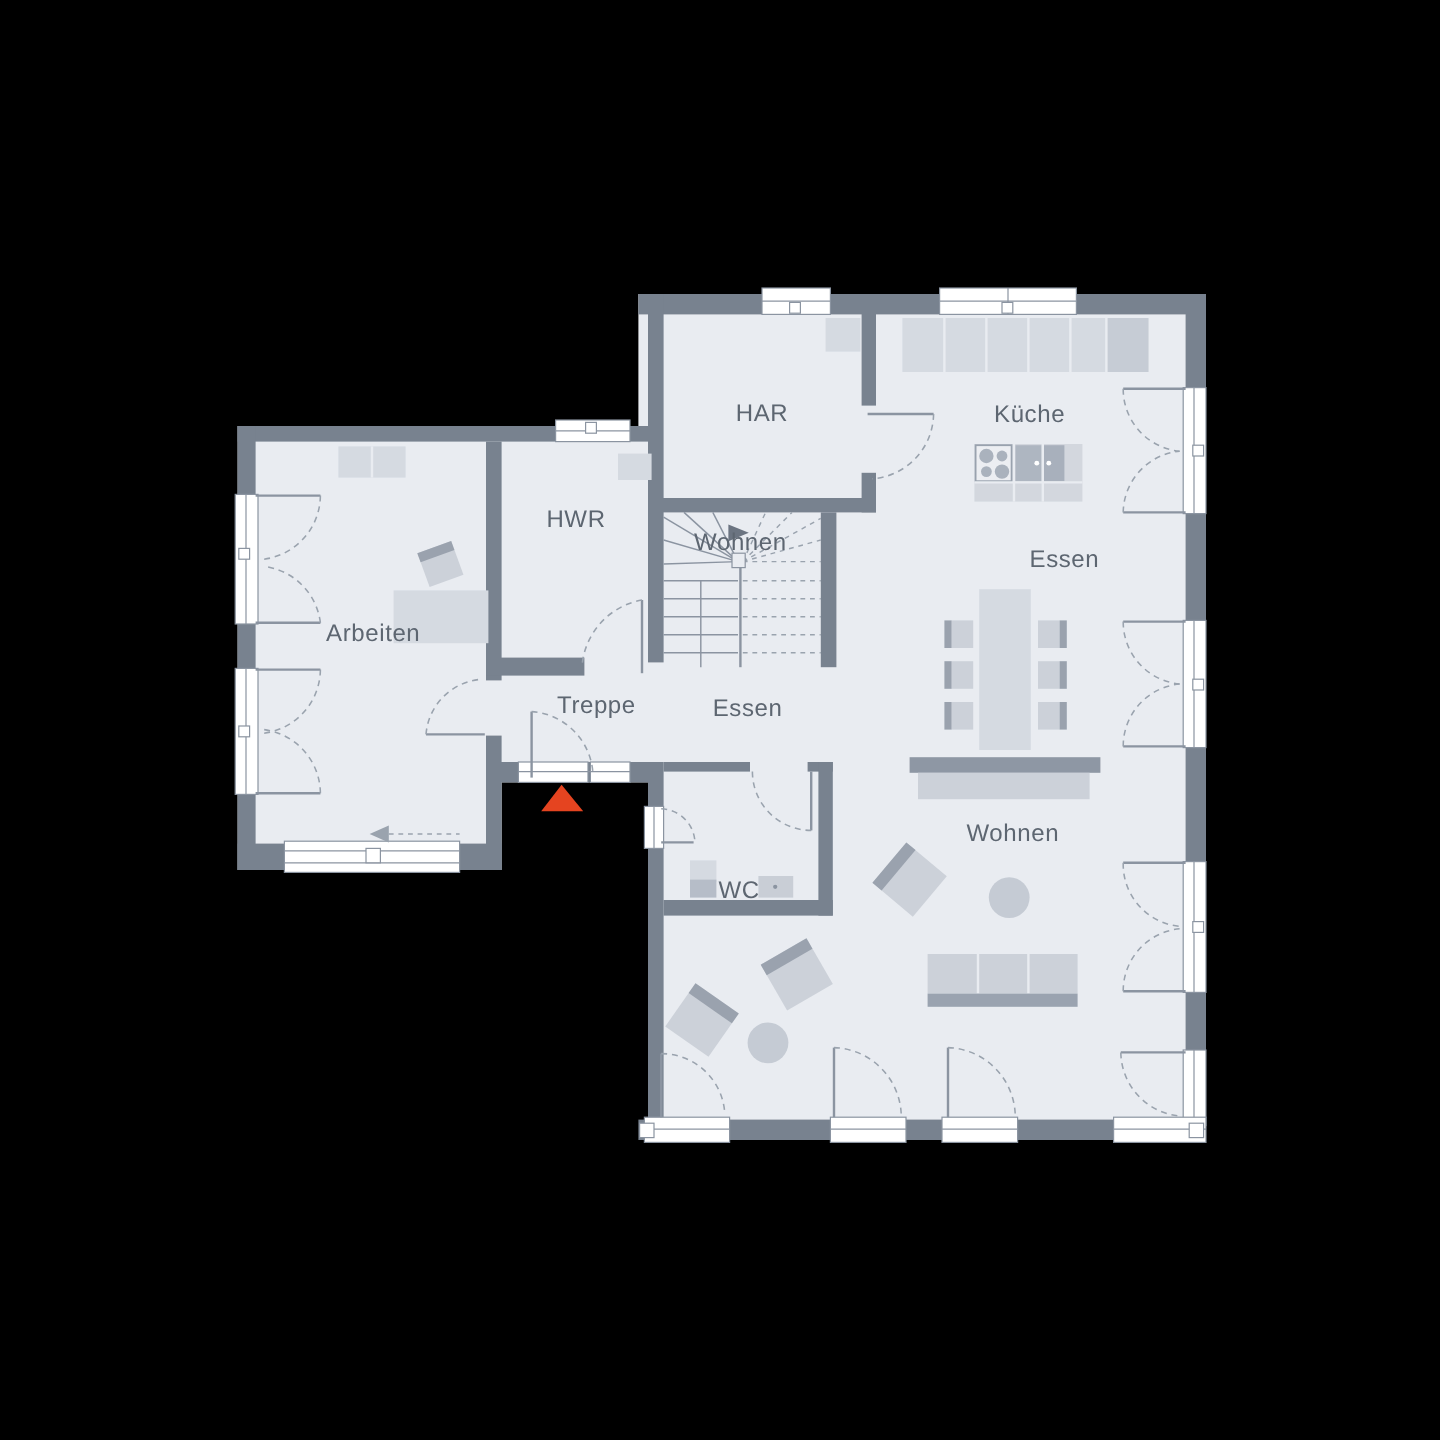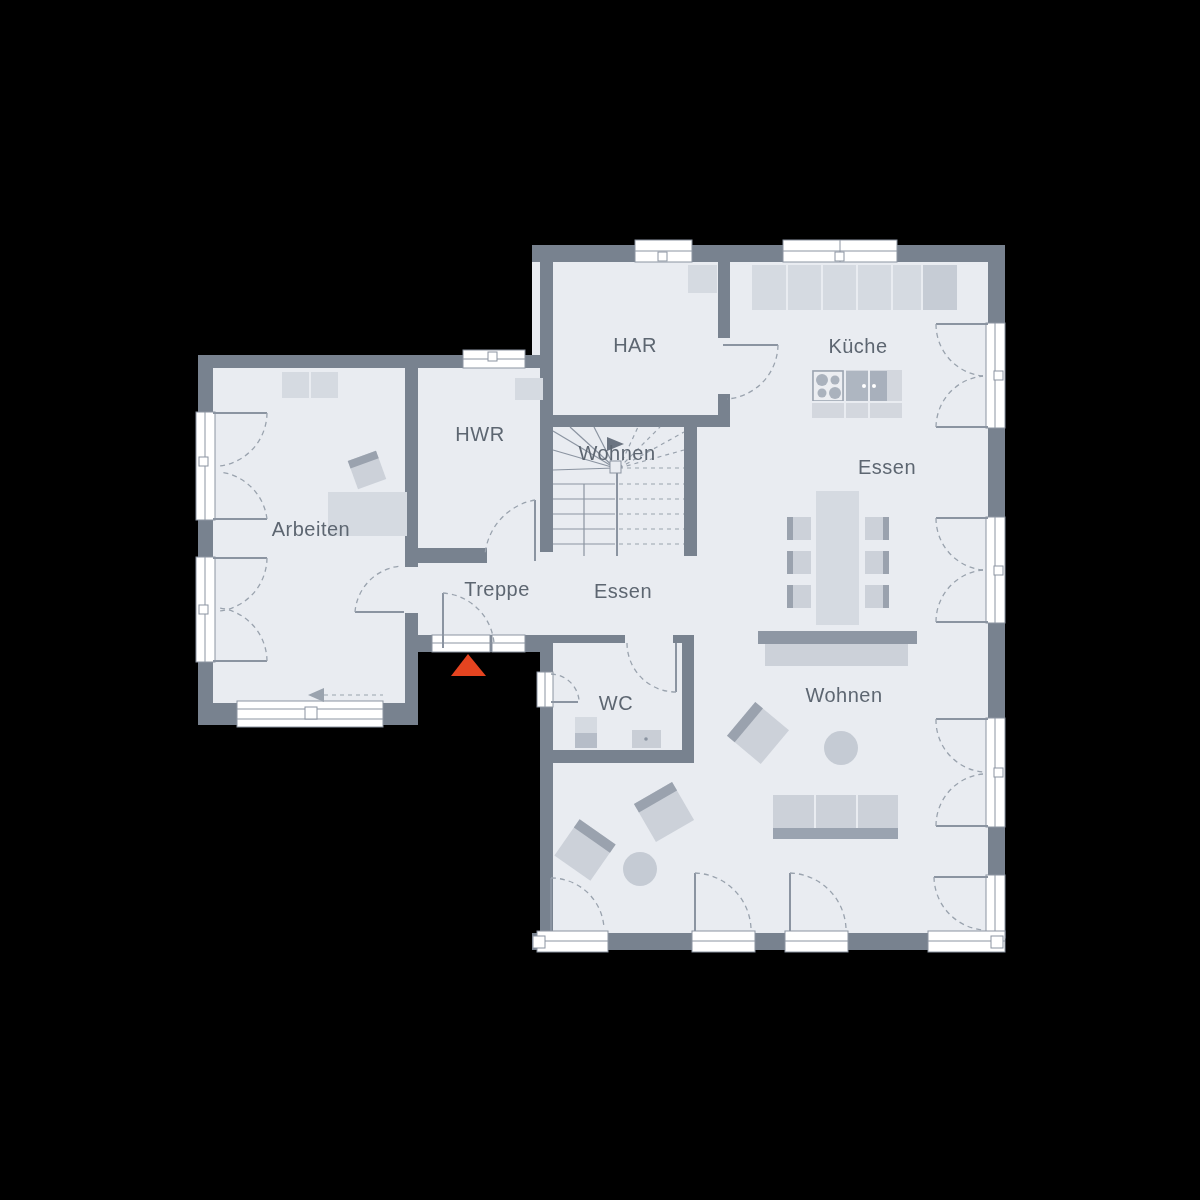--- a/index.html
+++ b/index.html
@@ -286,15 +286,15 @@
   </svg>
 
   <div class="room-label" style="left:635px;top:345px">HAR</div>
   <div class="room-label" style="left:858px;top:346px">Küche</div>
   <div class="room-label" style="left:480px;top:434px">HWR</div>
   <div class="room-label" style="left:617px;top:453px">Wohnen</div>
   <div class="room-label" style="left:887px;top:467px">Essen</div>
   <div class="room-label" style="left:311px;top:529px">Arbeiten</div>
   <div class="room-label" style="left:497px;top:589px">Treppe</div>
   <div class="room-label" style="left:623px;top:591px">Essen</div>
-  <div class="room-label" style="left:616px;top:703px">WC</div>
+  <div class="room-label" style="left:616px;top:743px">WC</div>
   <div class="room-label" style="left:844px;top:695px">Wohnen</div>
 </div>
 
 </body></html>

